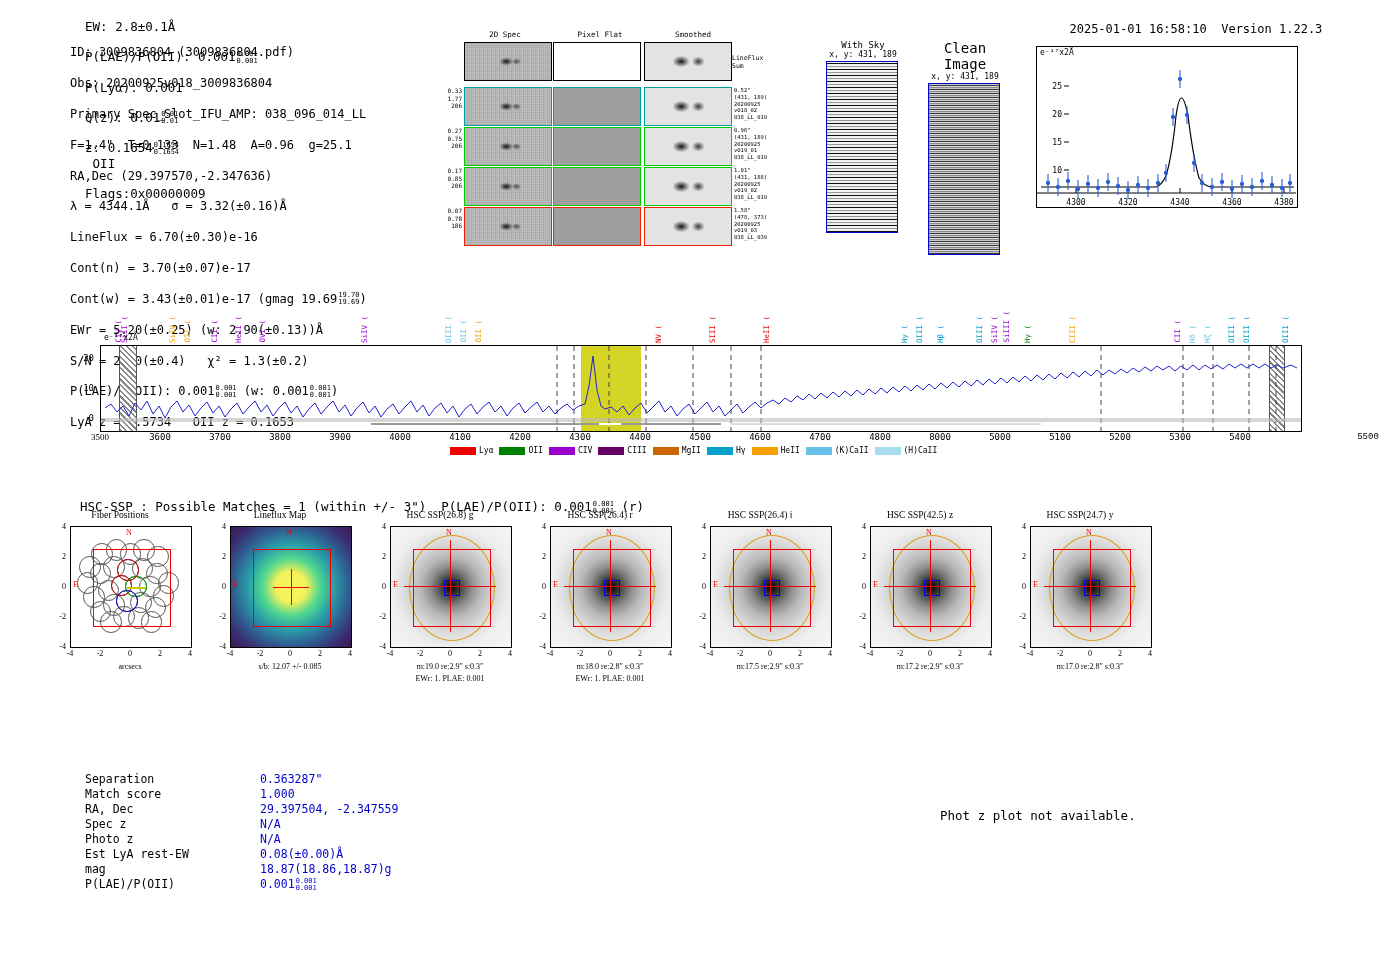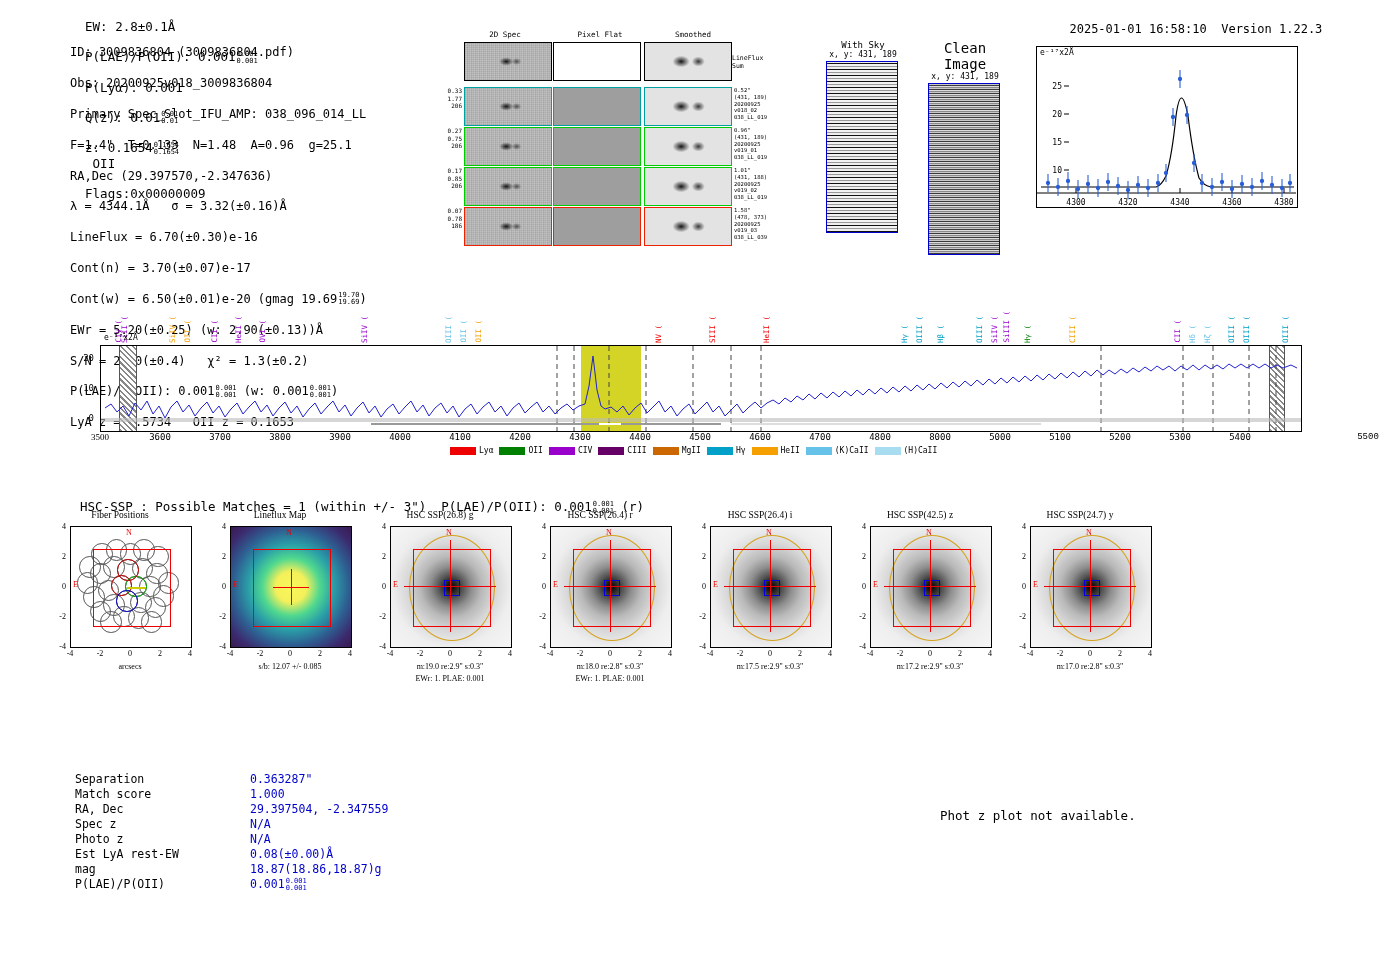--- a/index.html
+++ b/index.html
@@ -65,21 +65,21 @@
   .crossv{position:absolute;background:#e00;width:1px;}
   .crossh{position:absolute;background:#e00;height:1px;}
   .nlbl{position:absolute;color:#e00;font-size:8px;}
   .elbl{position:absolute;color:#e00;font-size:8px;}
   .galaxy{position:absolute;inset:0;background:
       radial-gradient(circle at 50% 50%, #000 0%, #222 6%, #555 14%, #8d8d8d 24%, #b9b9b9 36%, #d8d8d8 52%, #eee 70%, #f6f6f6 100%),
       repeating-linear-gradient(45deg, rgba(0,0,0,0.04) 0 1px, rgba(255,255,255,0.04) 1px 2px);}
   .fibercirc{position:absolute;border:1px solid #555;border-radius:50%;}
   
   #btable{left:75px;top:772px;font-size:11.5px;line-height:15px;}
-  #btable .k{display:inline-block;width:175px;}
+  #btable .k{display:inline-block;width:175px;margin-left:10px;}
   #btable .v{color:#0000cc;}
   #photoz{left:940px;top:808px;font-size:12.5px;}
 </style>
 </head>
 <body>
 
 <div class="abs mono" id="topline">
   <span>EW: 2.8±0.1Å</span>
   <span> </span>
   <span>P(LAE)/P(OII): 0.001</span><span class="frac"><span>0.001</span><br><span>0.001</span></span>
@@ -99,21 +99,21 @@
 
 <div class="abs mono" id="info">
 <div>ID: 3009836804 (3009836804.pdf)</div>
 <div>Obs: 20200925v018_3009836804</div>
 <div>Primary Spec_Slot_IFU_AMP: 038_096_014_LL</div>
 <div>F=1.4"  T=0.133  N=1.48  A=0.96  g=25.1</div>
 <div>RA,Dec (29.397570,-2.347636)</div>
 <div>λ = 4344.1Å   σ = 3.32(±0.16)Å</div>
 <div>LineFlux = 6.70(±0.30)e-16</div>
 <div>Cont(n) = 3.70(±0.07)e-17</div>
-<div><span>Cont(w) = 6.50(±0.01)e-20 (gmag 19.69</span><span class="frac"><span>19.70</span><br><span>19.69</span></span>)</div>
+<div><span>Cont(w) = 3.43(±0.01)e-17 (gmag 19.69</span><span class="frac"><span>19.70</span><br><span>19.69</span></span>)</div>
 <div>EWr = 5.20(±0.25) (w: 2.90(±0.13))Å</div>
 <div>S/N = 27.0(±0.4)   χ² = 1.3(±0.2)</div>
 <div><span>P(LAE)/P(OII): 0.001</span><span class="frac"><span>0.001</span><br><span>0.001</span></span> <span>(w: 0.001</span><span class="frac"><span>0.001</span><br><span>0.001</span></span>)</div>
 <div>LyA z = 2.5734   OII z = 0.1653</div>
 </div>
 
 <div class="abs" id="cut">
 
   <div class="cuttitle" style="left:30px;top:0;width:90px;">2D Spec</div>
   <div class="cuttitle" style="left:125px;top:0;width:90px;">Pixel Flat</div>

